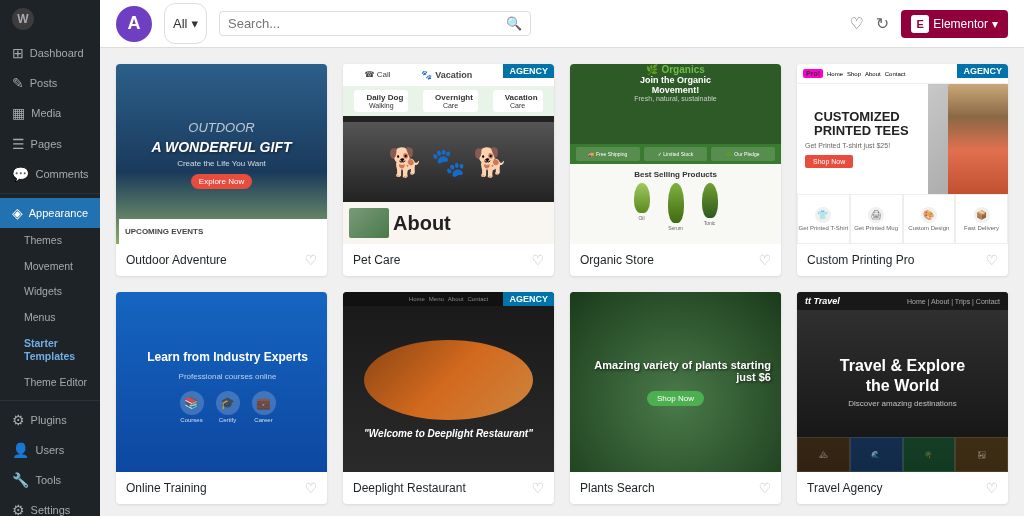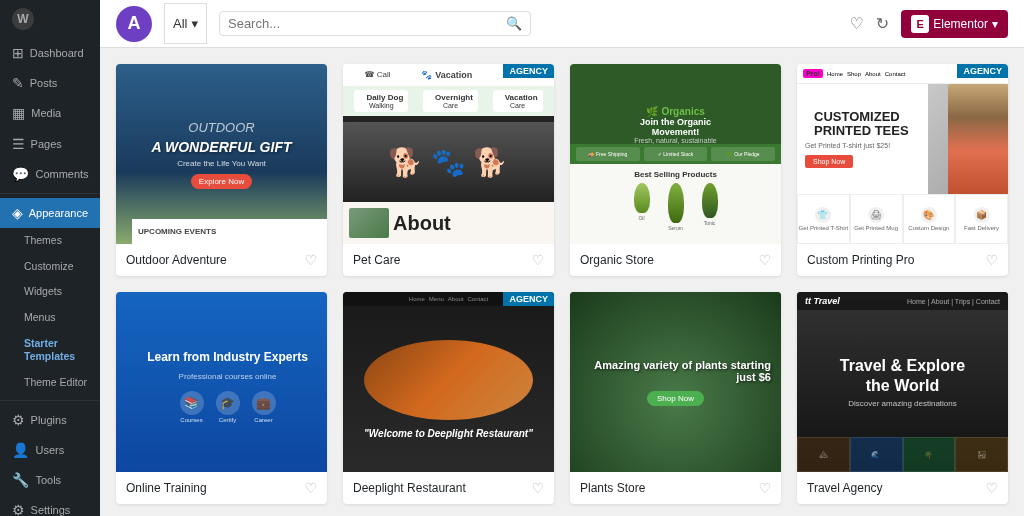--- a/index.html
+++ b/index.html
@@ -74,21 +74,21 @@
       display: flex; align-items: center; justify-content: center;
       color: #fff;
       font-size: 18px;
       font-weight: bold;
       flex-shrink: 0;
     }
     .topbar-filter {
       display: flex;
       align-items: center;
       border: 1px solid #ddd;
-      border-radius: 0;
+      border-radius: 11px;
       padding: 12px 8px;
       font-size: 13px;
       color: #333;
       gap: 4px;
       background: #fff;
       cursor: pointer;
     }
     .topbar-search {
       flex: 1;
       display: flex;
@@ -207,21 +207,21 @@
       background: #e74c3c;
       color: #fff;
       padding: 3px 8px;
       border-radius: 10px;
       font-size: 8px;
       margin-top: 6px;
       z-index: 1;
     }
     .outdoor-bottom {
       position: absolute;
-      bottom: 0; left: 16px; right: 0;
+      bottom: 0; left: 3px; right: 0;
       background: #fff;
       padding: 6px;
       display: flex;
       gap: 4px;
     }
 
     
     .thumb-petcare {
       background: #f9f5f0;
       display: flex; flex-direction: column; align-items: center;
@@ -279,21 +279,21 @@
     }
 
     
     .thumb-organic {
       background: #f8f8f5;
       display: flex; flex-direction: column;
     }
     .organic-top {
       background: #2d5a27;
       height: 80px;
-      display: flex; align-items: flex-end; justify-content: center;
+      display: flex; align-items: flex-start; justify-content: center;
       position: relative;
     }
     .organic-logo {
       color: #6dbe47;
       font-size: 10px;
       font-weight: bold;
       text-align: center;
     }
     .organic-tagline {
       color: #fff;
@@ -626,21 +626,21 @@
   <div class="sidebar-divider"></div>
 
   <div class="sidebar-item active">
     <span class="icon">◈</span>
     <span>Appearance</span>
   </div>
   <div class="sidebar-item sub-item">
     <span>Themes</span>
   </div>
   <div class="sidebar-item sub-item">
-    <span>Customize</span>
+    <span>Movement</span>
   </div>
   <div class="sidebar-item sub-item">
     <span>Widgets</span>
   </div>
   <div class="sidebar-item sub-item">
     <span>Menus</span>
   </div>
   <div class="sidebar-item sub-item active" style="background:none;color:#72aee6;">
     <span>Starter Templates</span>
   </div>
@@ -873,21 +873,21 @@
         </div>
       </div>
 
       <div class="template-card">
         <div class="template-thumb thumb-plants">
           <div class="plants-bg"></div>
           <div class="plants-text">Amazing variety of plants starting just $6</div>
           <div class="plants-btn">Shop Now</div>
         </div>
         <div class="template-footer">
-          <span class="template-name">Plants Store</span>
+          <span class="template-name">Plants Search</span>
           <span class="template-heart">♡</span>
         </div>
       </div>
 
       <div class="template-card">
         <div class="template-thumb thumb-travel">
           <div class="agency-badge">AGENCY</div>
           <div class="travel-bg"></div>
           <div class="travel-header-bar">
             <div class="travel-logo">tt Travel</div>

